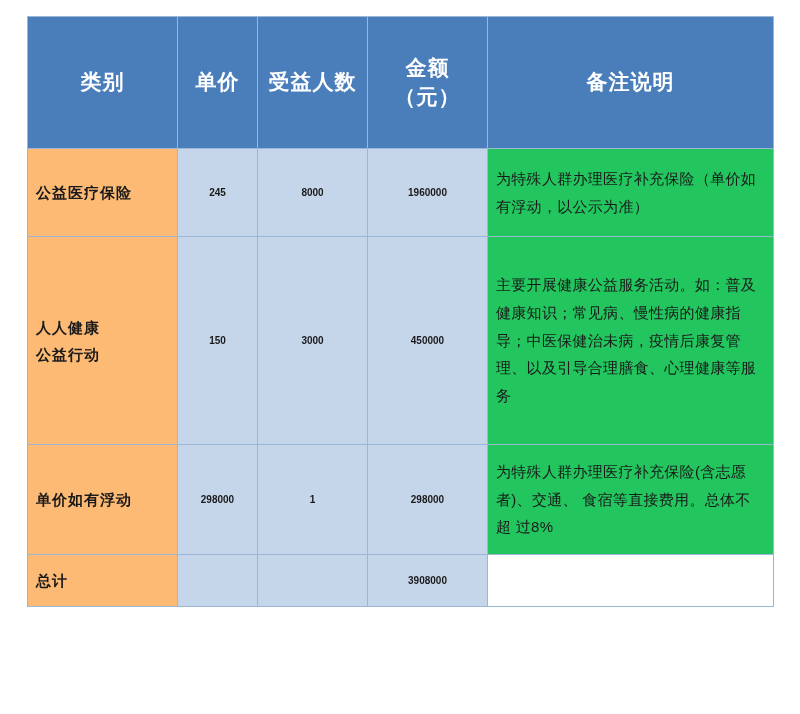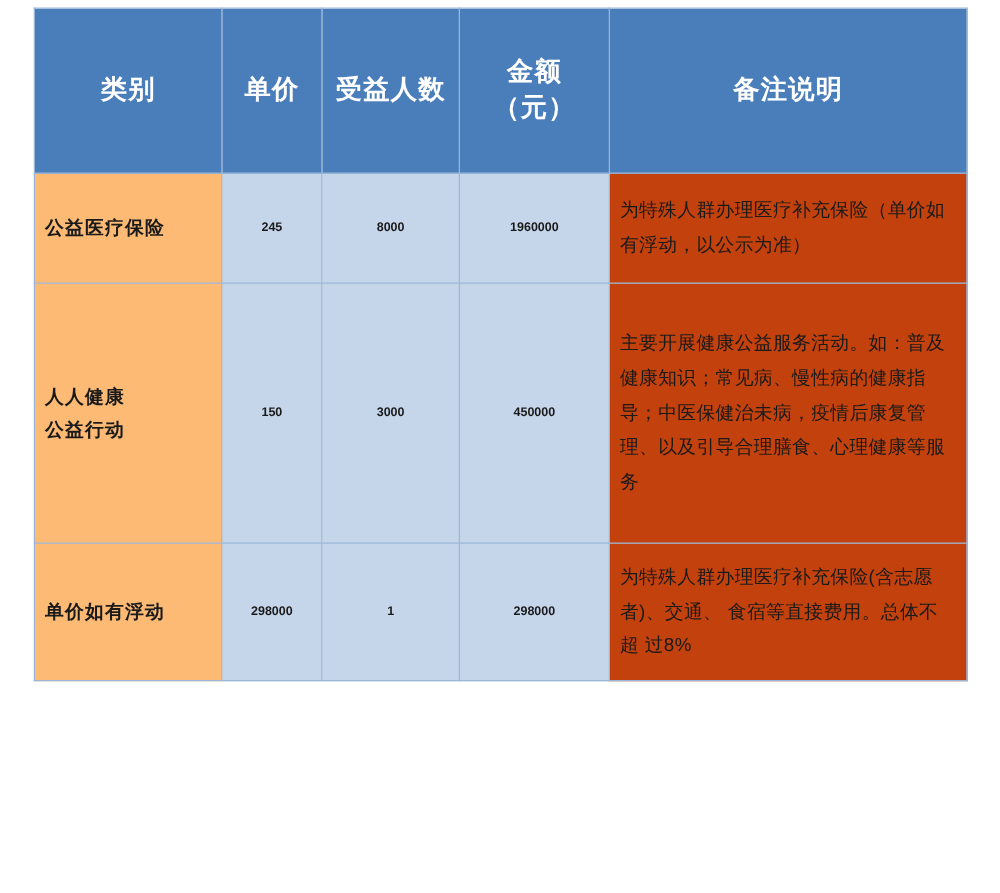--- a/index.html
+++ b/index.html
@@ -17,21 +17,21 @@
   .page {
     position: relative;
     width: 800px;
     height: 714px;
     background: #ffffff;
     box-sizing: border-box;
   }
   table.budget {
     position: absolute;
     left: 27px;
-    top: 6px;
+    top: 16px;
     width: 746px;
     border-collapse: collapse;
     table-layout: fixed;
   }
   table.budget td, table.budget th {
     border: 1px solid #9bb6d6;
     vertical-align: middle;
     padding: 6px 8px;
     box-sizing: border-box;
   }
@@ -62,21 +62,21 @@
     line-height: 1.8;
     letter-spacing: 1px;
   }
   td.num {
     background: #c5d5ea;
     text-align: center;
     font-weight: bold;
     font-size: 10px;
   }
   td.note {
-    background: #c2410c;
+    background: #22c55e;
     text-align: left;
     font-size: 15px;
     line-height: 1.85;
     letter-spacing: 0.3px;
     vertical-align: top;
     padding-top: 8px;
   }
   tr.r1 { height: 88px; }
   tr.r2 { height: 82px; }
   tr.r3 { height: 208px; }
@@ -123,15 +123,22 @@
         <td class="num">450000</td>
         <td class="note">主要开展健康公益服务活动。如：普及健康知识；常见病、慢性病的健康指导；中医保健治未病，疫情后康复管理、以及引导合理膳食、心理健康等服务</td>
       </tr>
       <tr class="r4">
         <td class="cat">单价如有浮动</td>
         <td class="num">298000</td>
         <td class="num">1</td>
         <td class="num">298000</td>
         <td class="note">为特殊人群办理医疗补充保险(含志愿者)、交通、 食宿等直接费用。总体不超 过8%</td>
       </tr>
+      <tr class="total">
+        <td class="cat">总计</td>
+        <td class="num empty"></td>
+        <td class="num empty"></td>
+        <td class="num">3908000</td>
+        <td class="note"></td>
+      </tr>
     </tbody>
   </table>
 </div>
 
 </body></html>

